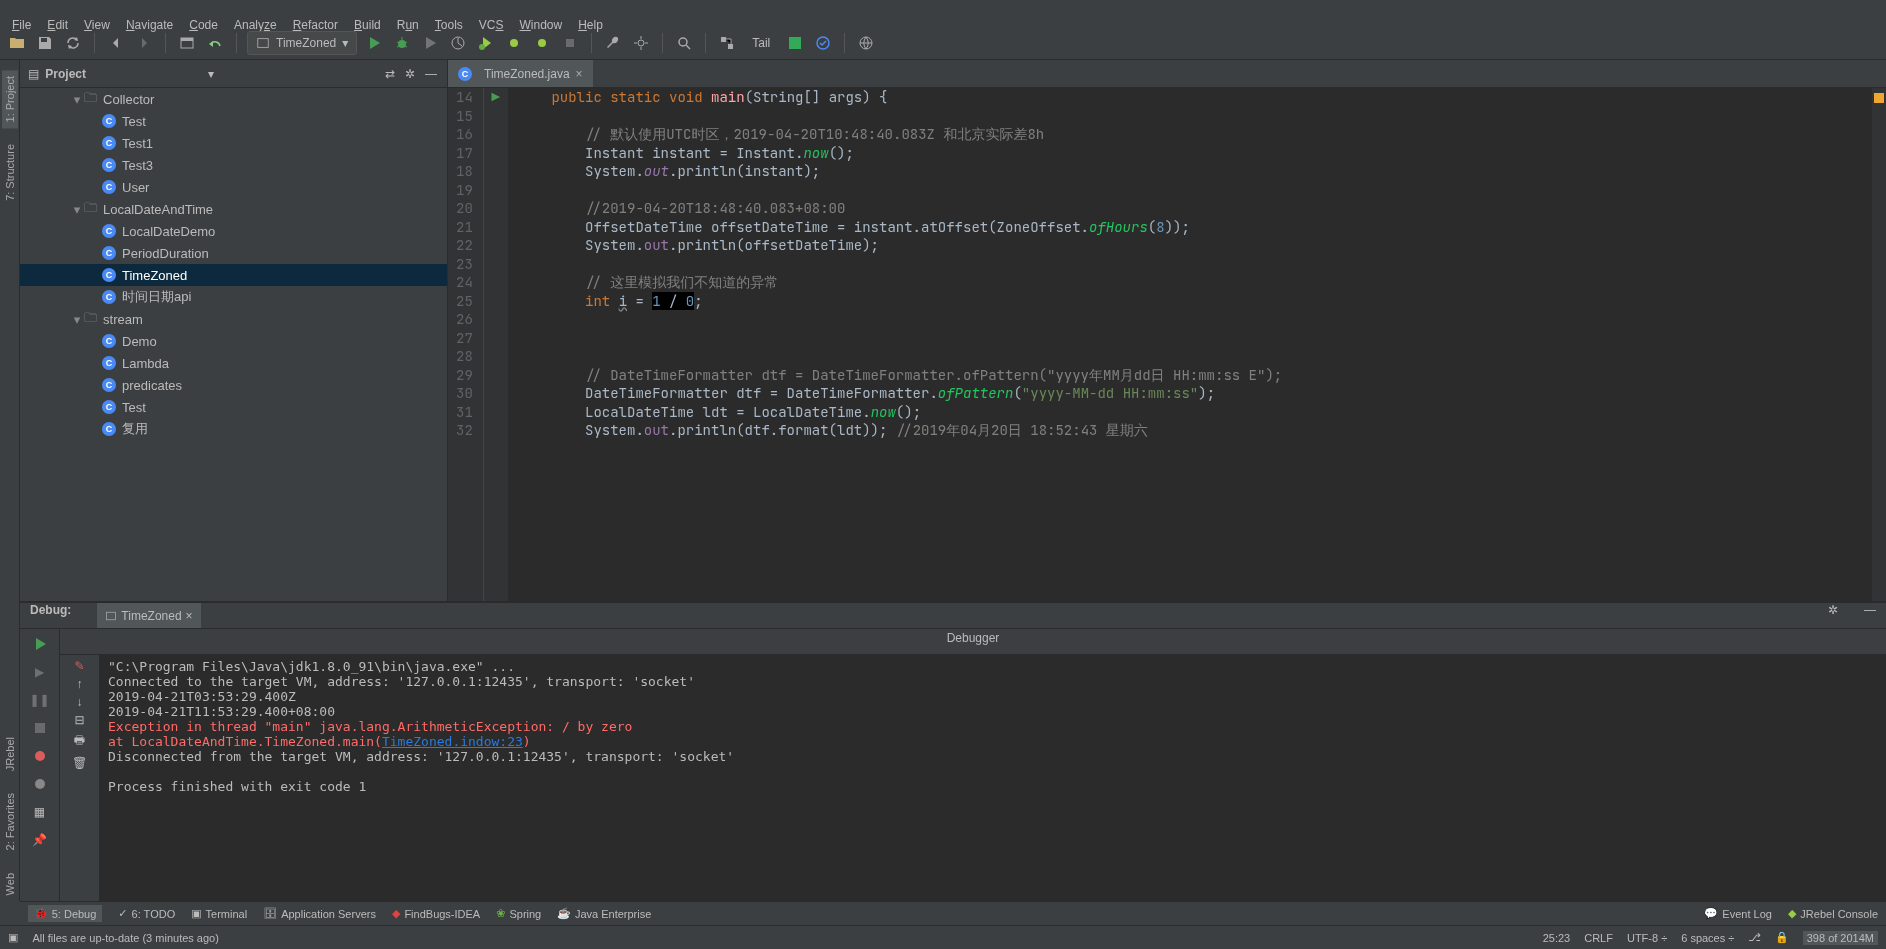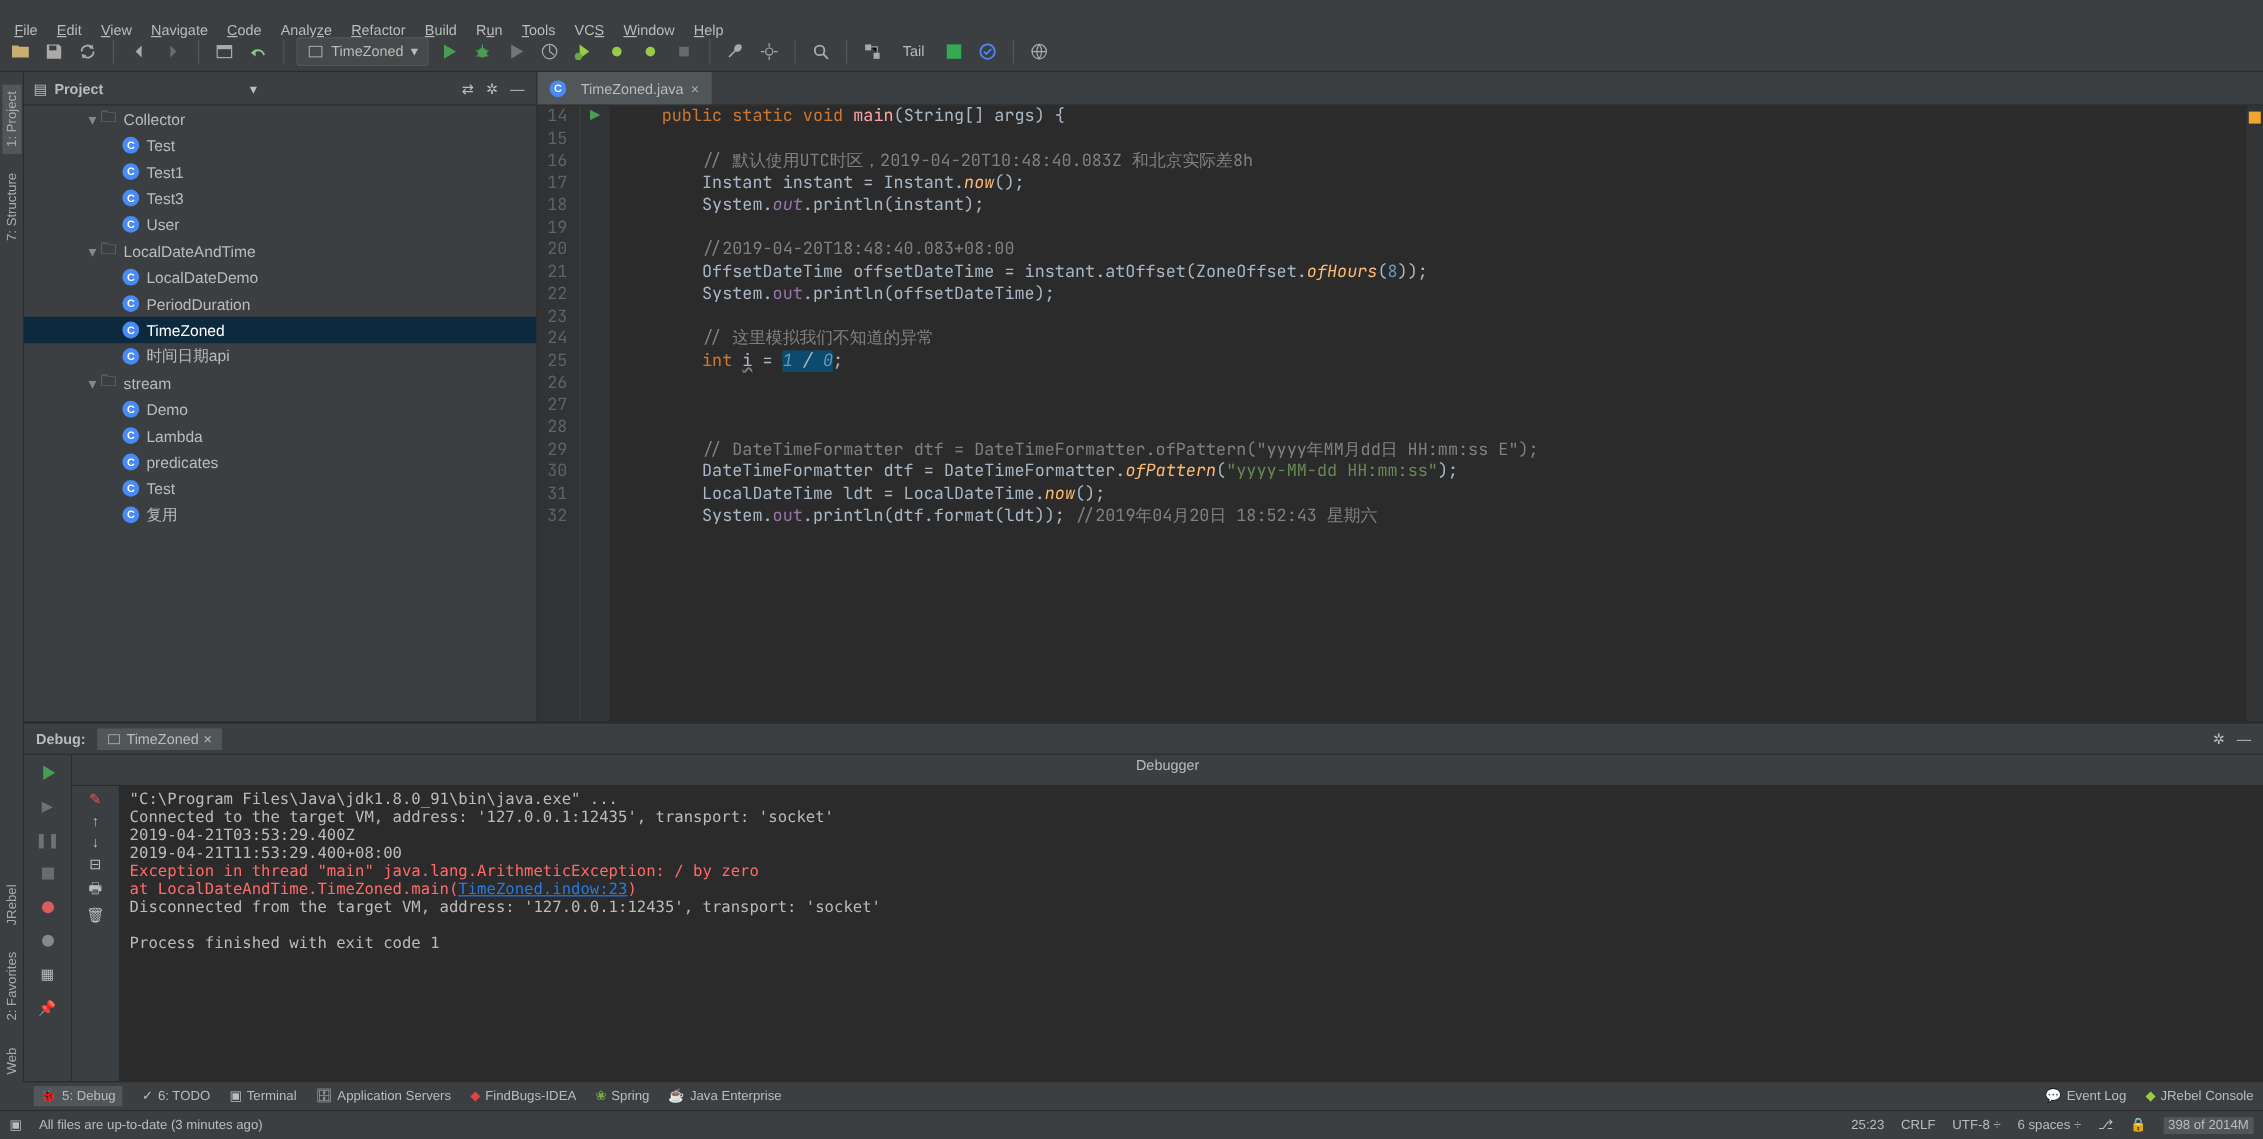--- a/index.html
+++ b/index.html
@@ -40,28 +40,28 @@
 .gutter { background:#313335; color:#606366; text-align:right; padding:0 10px 0 8px; border-right:1px solid #444; user-select:none; }
 .gutter div { height:18.5px; }
 .gutter-icons { width:24px; background:#313335; }
 .gutter-icons div { height:18.5px; display:flex; align-items:center; justify-content:center; }
 .code { flex:1; padding-left:10px; color:#a9b7c6; white-space:pre; }
 .code div { height:18.5px; }
 .kw { color:#cc7832; }
 .str { color:#6a8759; }
 .cmt { color:#808080; }
 .num { color:#6897bb; }
-.it { font-style:italic; color:#fdba74; }
+.it { font-style:italic; color:#22c55e; }
 .method { color:#fca5a5; }
-.hl { background:#0c4a6e;font-style:italic; }
+.hl { background:#000000; }
 .right-marker { position:absolute; right:0; top:0; width:14px; height:100%; background:#313335; }
 .right-marker .warn { position:absolute; right:2px; top:5px; width:10px; height:10px; background:#f0a732; }
 
 .debug-panel { position:absolute; left:20px; right:0; bottom:48px; height:300px; background:#3c3f41; border-top:2px solid #2b2b2b; display:flex; flex-direction:column; }
-.debug-hdr { display:flex; align-items:center; height:26px; padding:0 10px; gap:10px; border-bottom:1px solid #2b2b2b; }
+.debug-hdr { display:flex; height:26px; padding:0 10px; gap:26px; border-bottom:1px solid #2b2b2b; }
 .debug-hdr .lbl { font-weight:bold; }
 .debug-tab { display:flex; align-items:center; gap:4px; padding:2px 8px; background:#515658; }
 .debug-body { flex:1; display:flex; }
 .debug-left { width:40px; background:#3c3f41; display:flex; flex-direction:column; align-items:center; gap:6px; padding-top:4px; border-right:1px solid #2b2b2b; }
 .debug-left div { width:22px; height:22px; display:flex; align-items:center; justify-content:center; cursor:pointer; }
 .debug-main { flex:1; display:flex; flex-direction:column; }
 .debug-tabs2 { display:flex; align-items:center; height:26px; padding:0 6px; gap:8px; border-bottom:1px solid #2b2b2b;flex-direction:column; }
 .dtab { padding:2px 8px; cursor:pointer; }
 .dtab.active { background:#701a75; }
 .console { flex:1; background:#2b2b2b; color:#bbb; font-family:Consolas,monospace; font-size:13px; padding:4px 8px; position:relative; }

